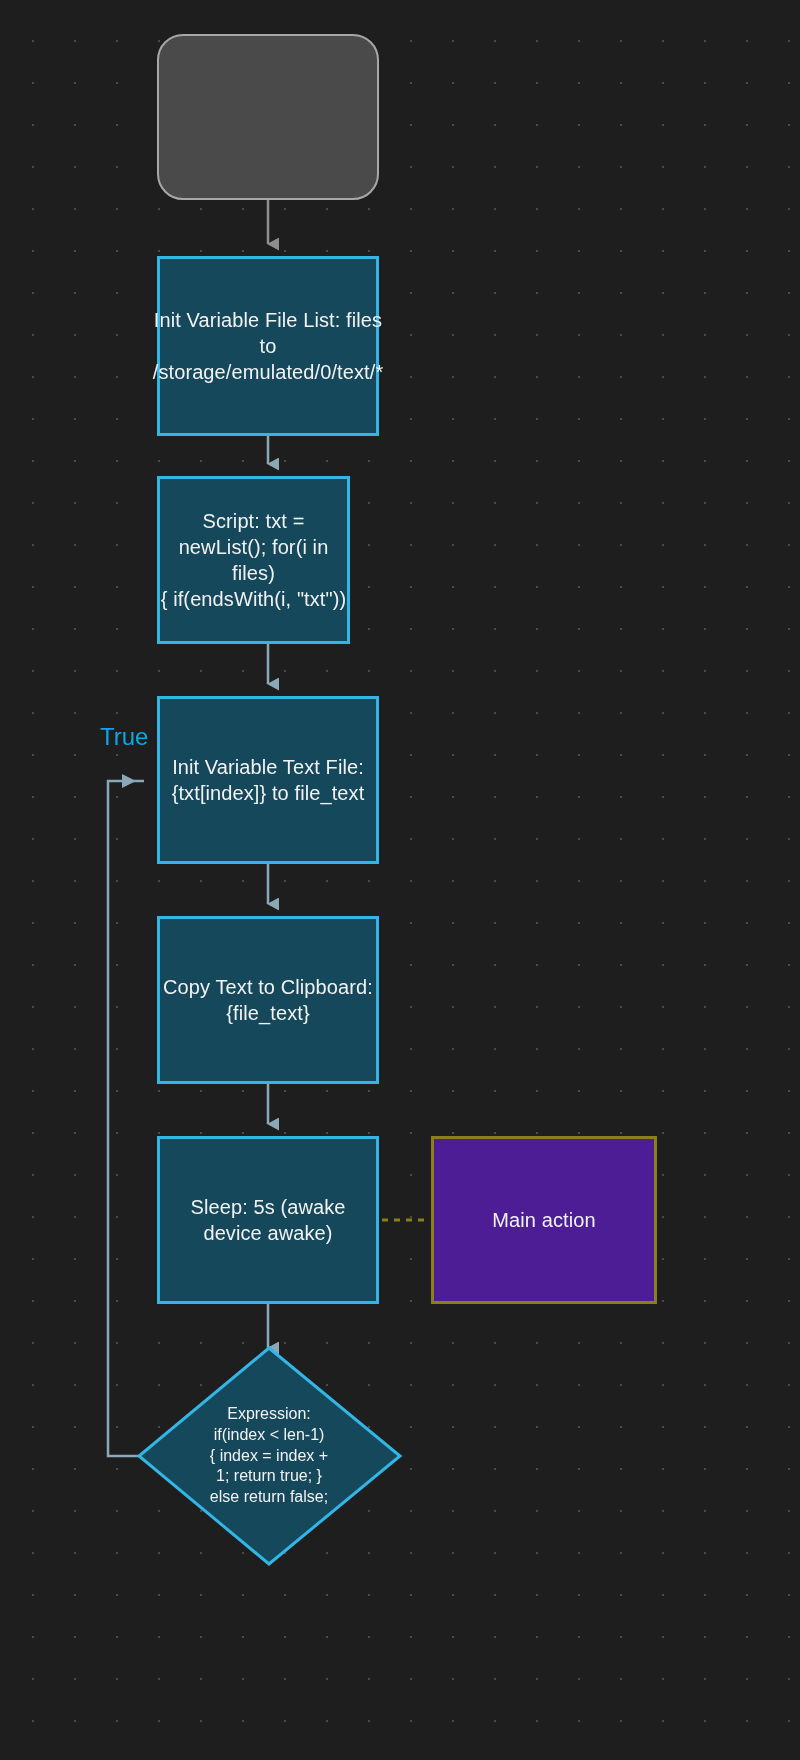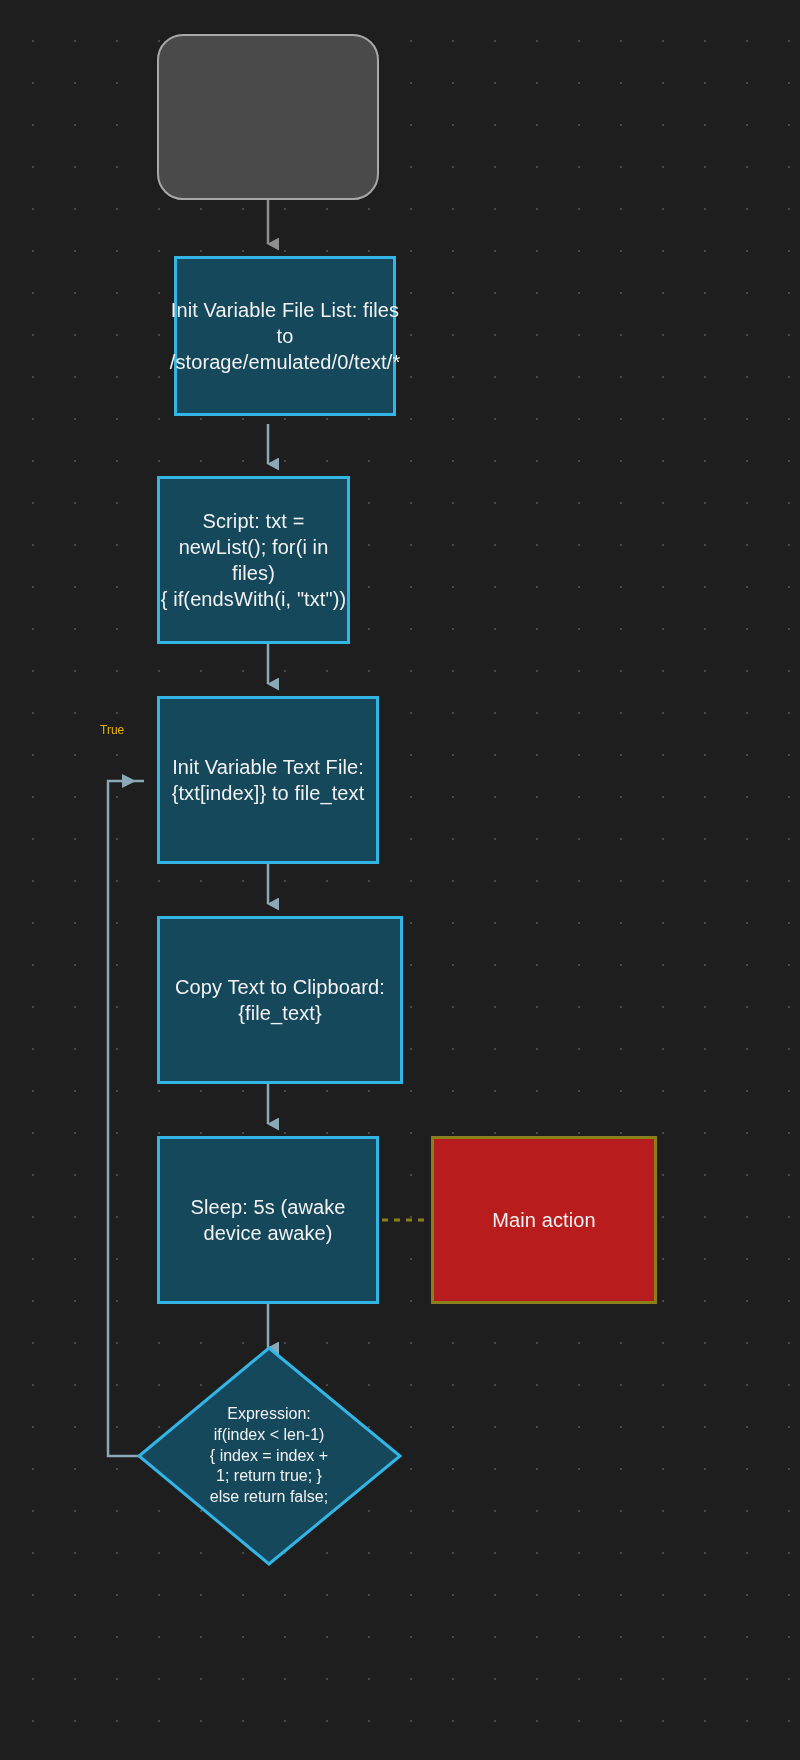--- a/index.html
+++ b/index.html
@@ -38,48 +38,48 @@
     left:157px;top:34px;width:222px;height:166px;
     background:#4a4a4a;
     border:2px solid #a8a8a8;
     border-radius:26px;
   }
   .node-process{
     background:#15485b;
     border:3px solid #33b5e5;
     font-size:20px;
   }
-  .n-filelist{left:174px;top:256px;width:222px;height:160px;}
+  .n-filelist{left:157px;top:256px;width:222px;height:180px;}
   .n-script{left:157px;top:476px;width:193px;height:168px;}
   .n-textfile{left:157px;top:696px;width:222px;height:168px;}
-  .n-clipboard{left:157px;top:916px;width:246px;height:168px;}
+  .n-clipboard{left:157px;top:916px;width:222px;height:168px;}
   .n-sleep{left:157px;top:1136px;width:222px;height:168px;}
 
   .node-note{
     left:431px;top:1136px;width:226px;height:168px;
-    background:#b91c1c;
+    background:#4c1d95;
     border:3px solid #8a7f1a;
     font-size:20px;
     color:#f2f2f2;
   }
   .node-diamond-text{
     position:absolute;
     left:138px;top:1356px;width:262px;height:200px;
     display:flex;align-items:center;justify-content:center;
     text-align:center;
     color:#f2f2f2;
     font-size:16px;
     line-height:1.30;
     white-space:pre-line;
     z-index:3;
   }
   .edge-label{
     position:absolute;
-    color:#eab308;
-    font-size:12px;
+    color:#0ea5e9;
+    font-size:24px;
     left:100px;top:723px;
     z-index:3;
   }
 </style>
 </head>
 <body>
 
 <div id="canvas"></div>
 
 <svg id="svg-layer" xmlns="http://www.w3.org/2000/svg" viewBox="0 0 800 1760">

